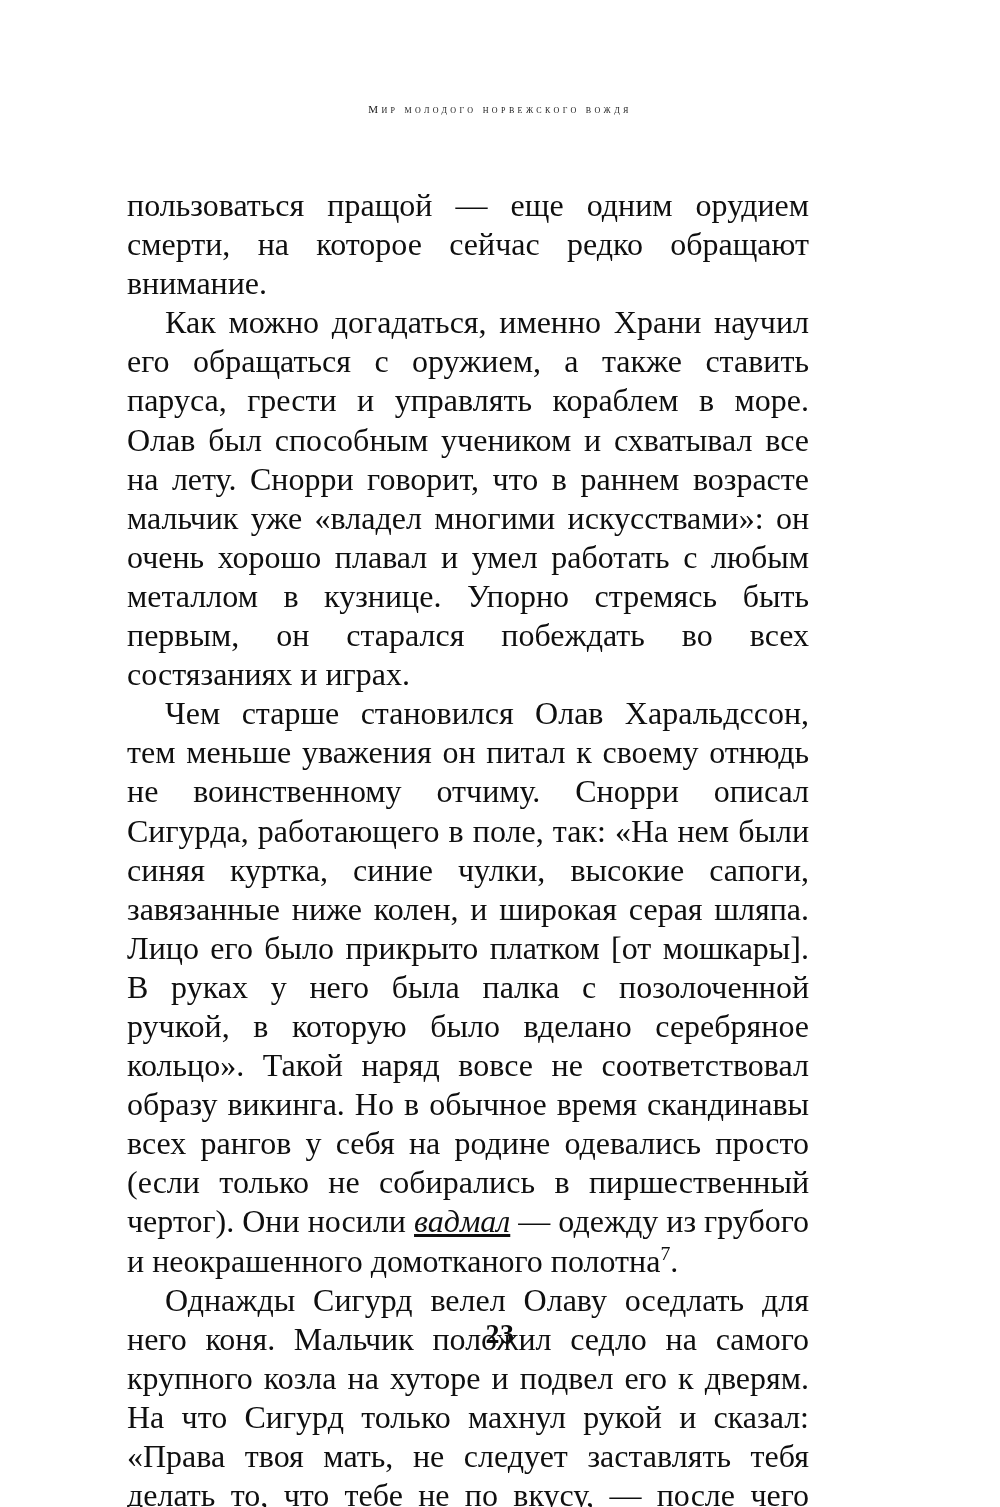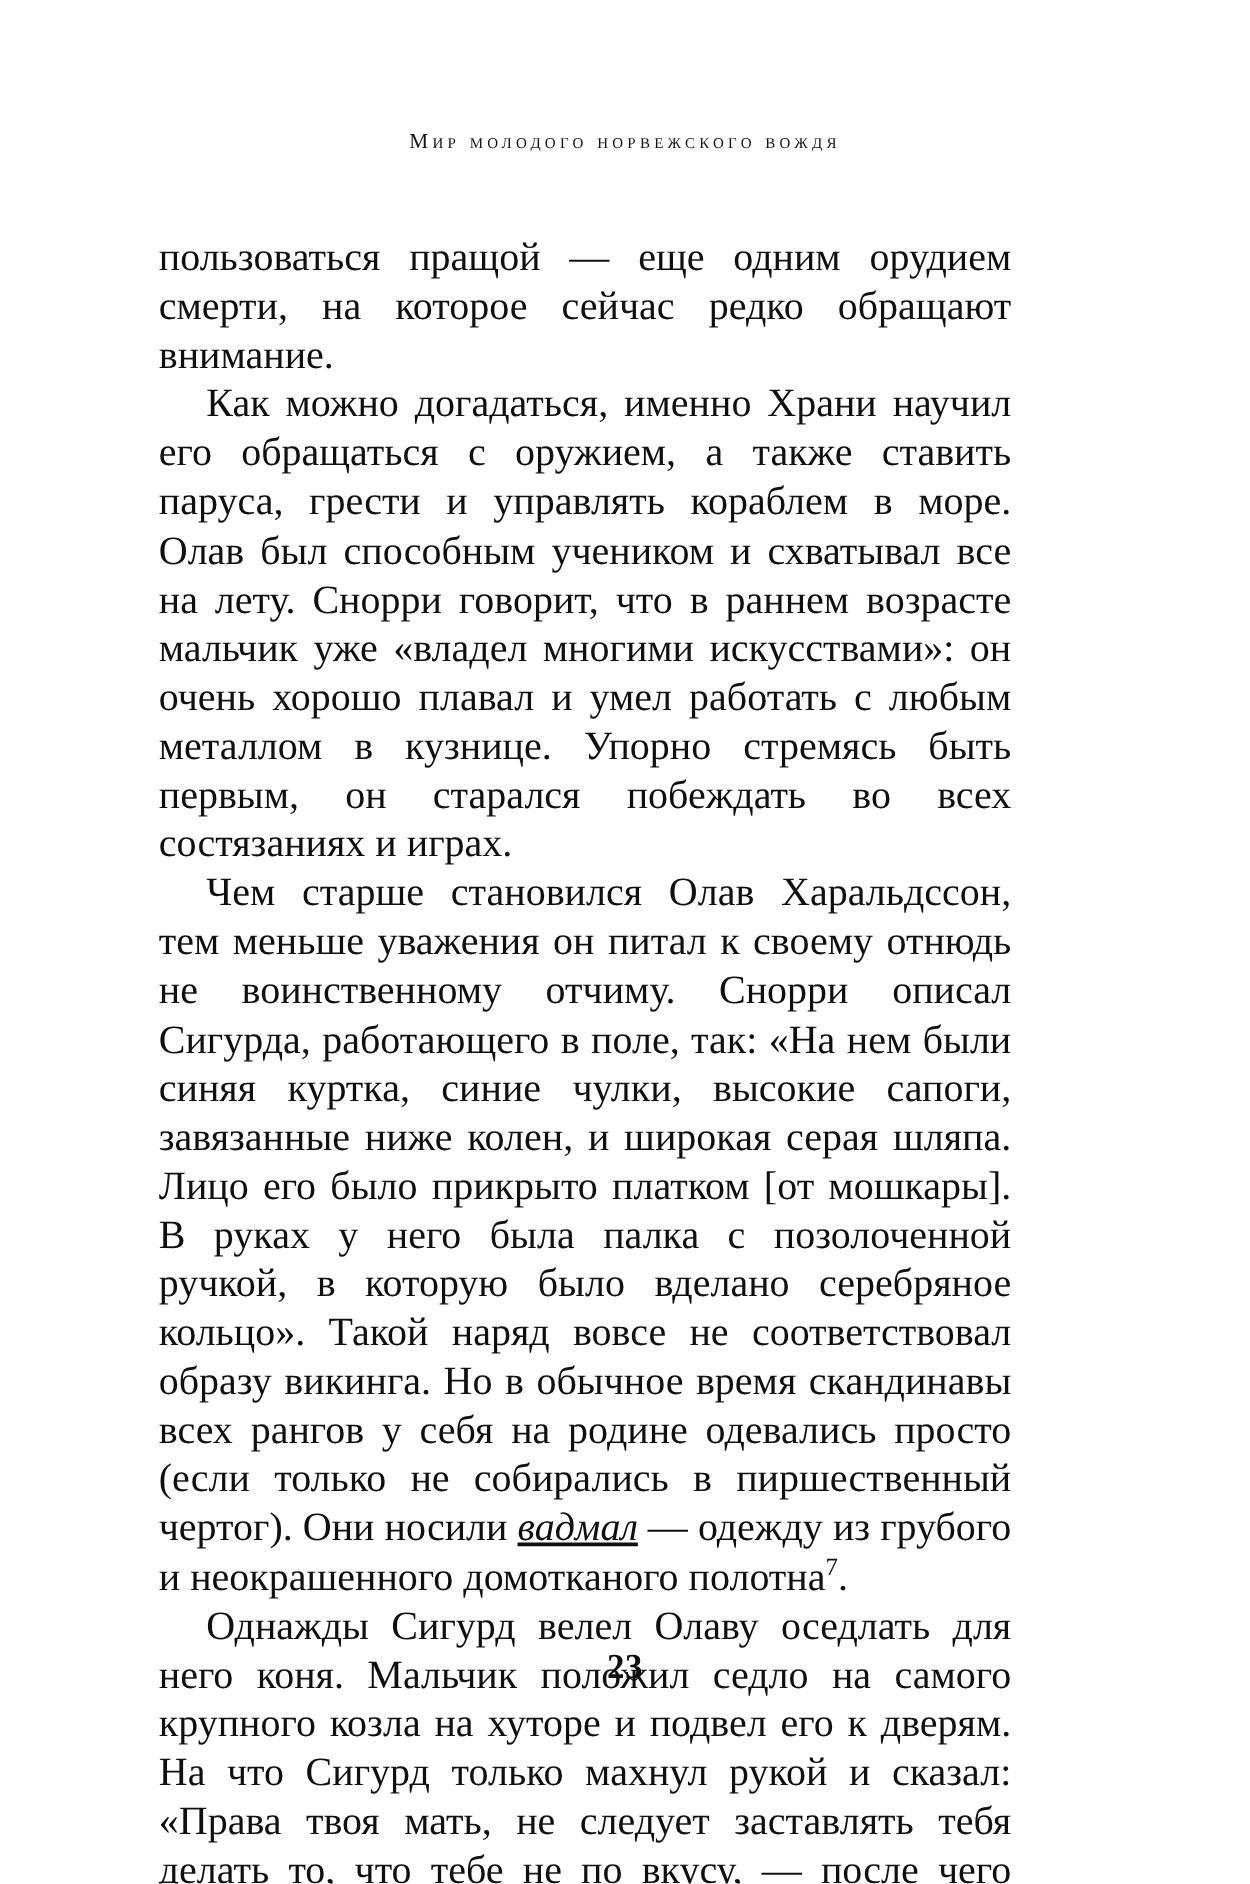--- a/index.html
+++ b/index.html
@@ -16,21 +16,21 @@
     overflow: hidden;
     box-sizing: border-box;
   }
   .running-head {
     position: absolute;
     top: 103px;
     left: 0;
     width: 1000px;
     text-align: center;
     font-family: "Liberation Serif", "DejaVu Serif", serif;
-    font-size: 17px;
+    font-size: 11px;
     font-variant: small-caps;
     letter-spacing: 3.4px;
     color: #141414;
     white-space: nowrap;
   }
   .text-block {
     position: absolute;
     top: 186px;
     left: 127px;
     width: 682px;

